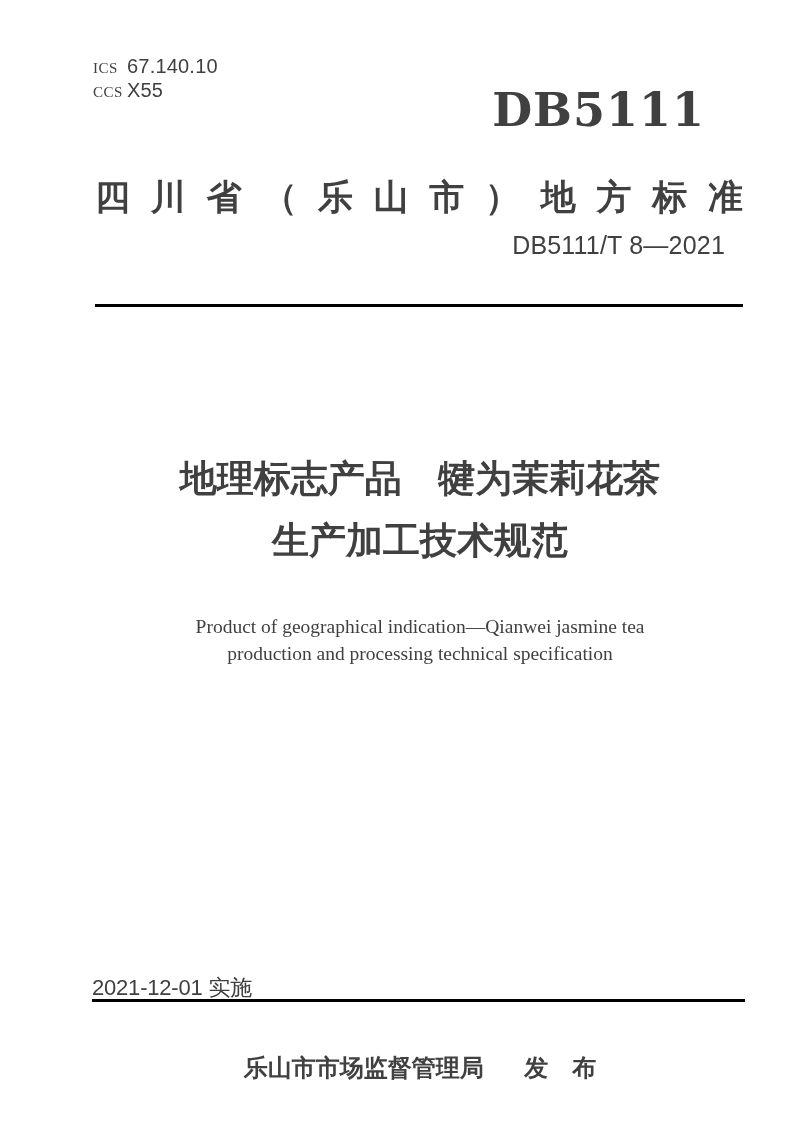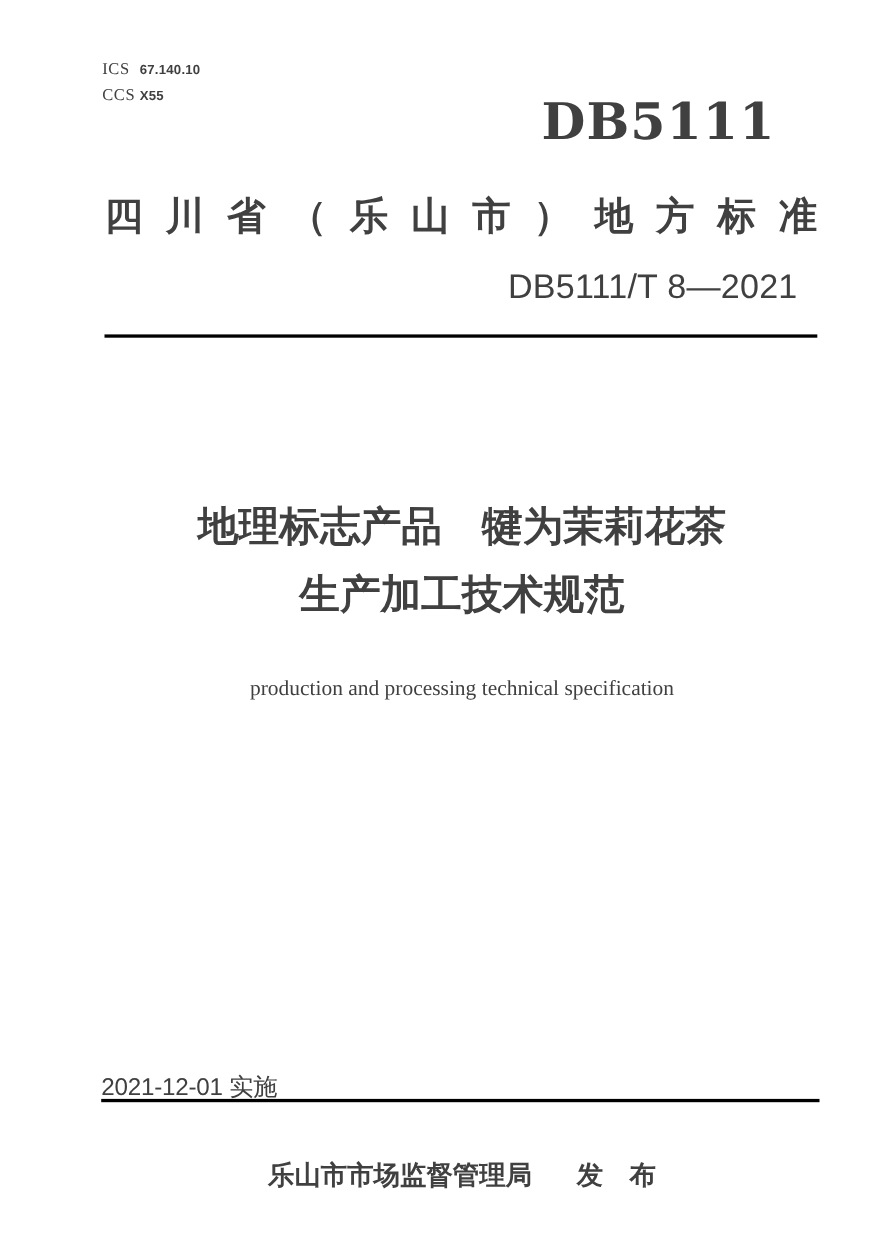--- a/index.html
+++ b/index.html
@@ -16,21 +16,21 @@
 
   
   .ics-block { position: absolute; left: 93px; top: 34px; }
   .ics-row { display: flex; align-items: baseline; height: 24px; }
   .ics-label {
     font-family: "Liberation Serif", serif;
     font-size: 15px;
     width: 34px;
     letter-spacing: 0.5px;
   }
-  .ics-value { font-size: 12px; letter-spacing: 0.2px; font-weight: bold; }
+  .ics-value { font-size: 20px; letter-spacing: 0.2px; }
 
   
   .db-logo {
     position: absolute;
     top: 66px;
     right: 95px;
     font-family: "DejaVu Serif", serif;
     font-weight: bold;
     font-size: 46px;
     line-height: 1;
@@ -48,23 +48,23 @@
     justify-content: space-between;
     font-weight: bold;
     font-size: 35px;
     line-height: 1.1;
     white-space: nowrap;
   }
 
   
   .std-number {
     position: absolute;
-    top: 222px;
+    top: 210px;
     right: 75px;
-    font-size: 31px;
+    font-size: 25px;
     letter-spacing: 0.2px;
   }
 
   
   .rule-top {
     position: absolute;
     left: 95px;
     top: 283px;
     width: 648px;
     height: 3px;
@@ -165,20 +165,21 @@
   <div class="std-number">DB5111/T 8—2021</div>
 
   <div class="rule-top"></div>
 
   <div class="main-title">
     <div>地理标志产品 犍为茉莉花茶</div>
     <div>生产加工技术规范</div>
   </div>
 
   <div class="english-title">
+    <div>Product of geographical indication—Qianwei jasmine tea</div>
     <div>production and processing technical specification</div>
   </div>
 
   <div class="dates-row">
     <span>2021-12-01 实施</span>
   </div>
 
   <div class="rule-bottom"></div>
 
   <div class="footer-line">

